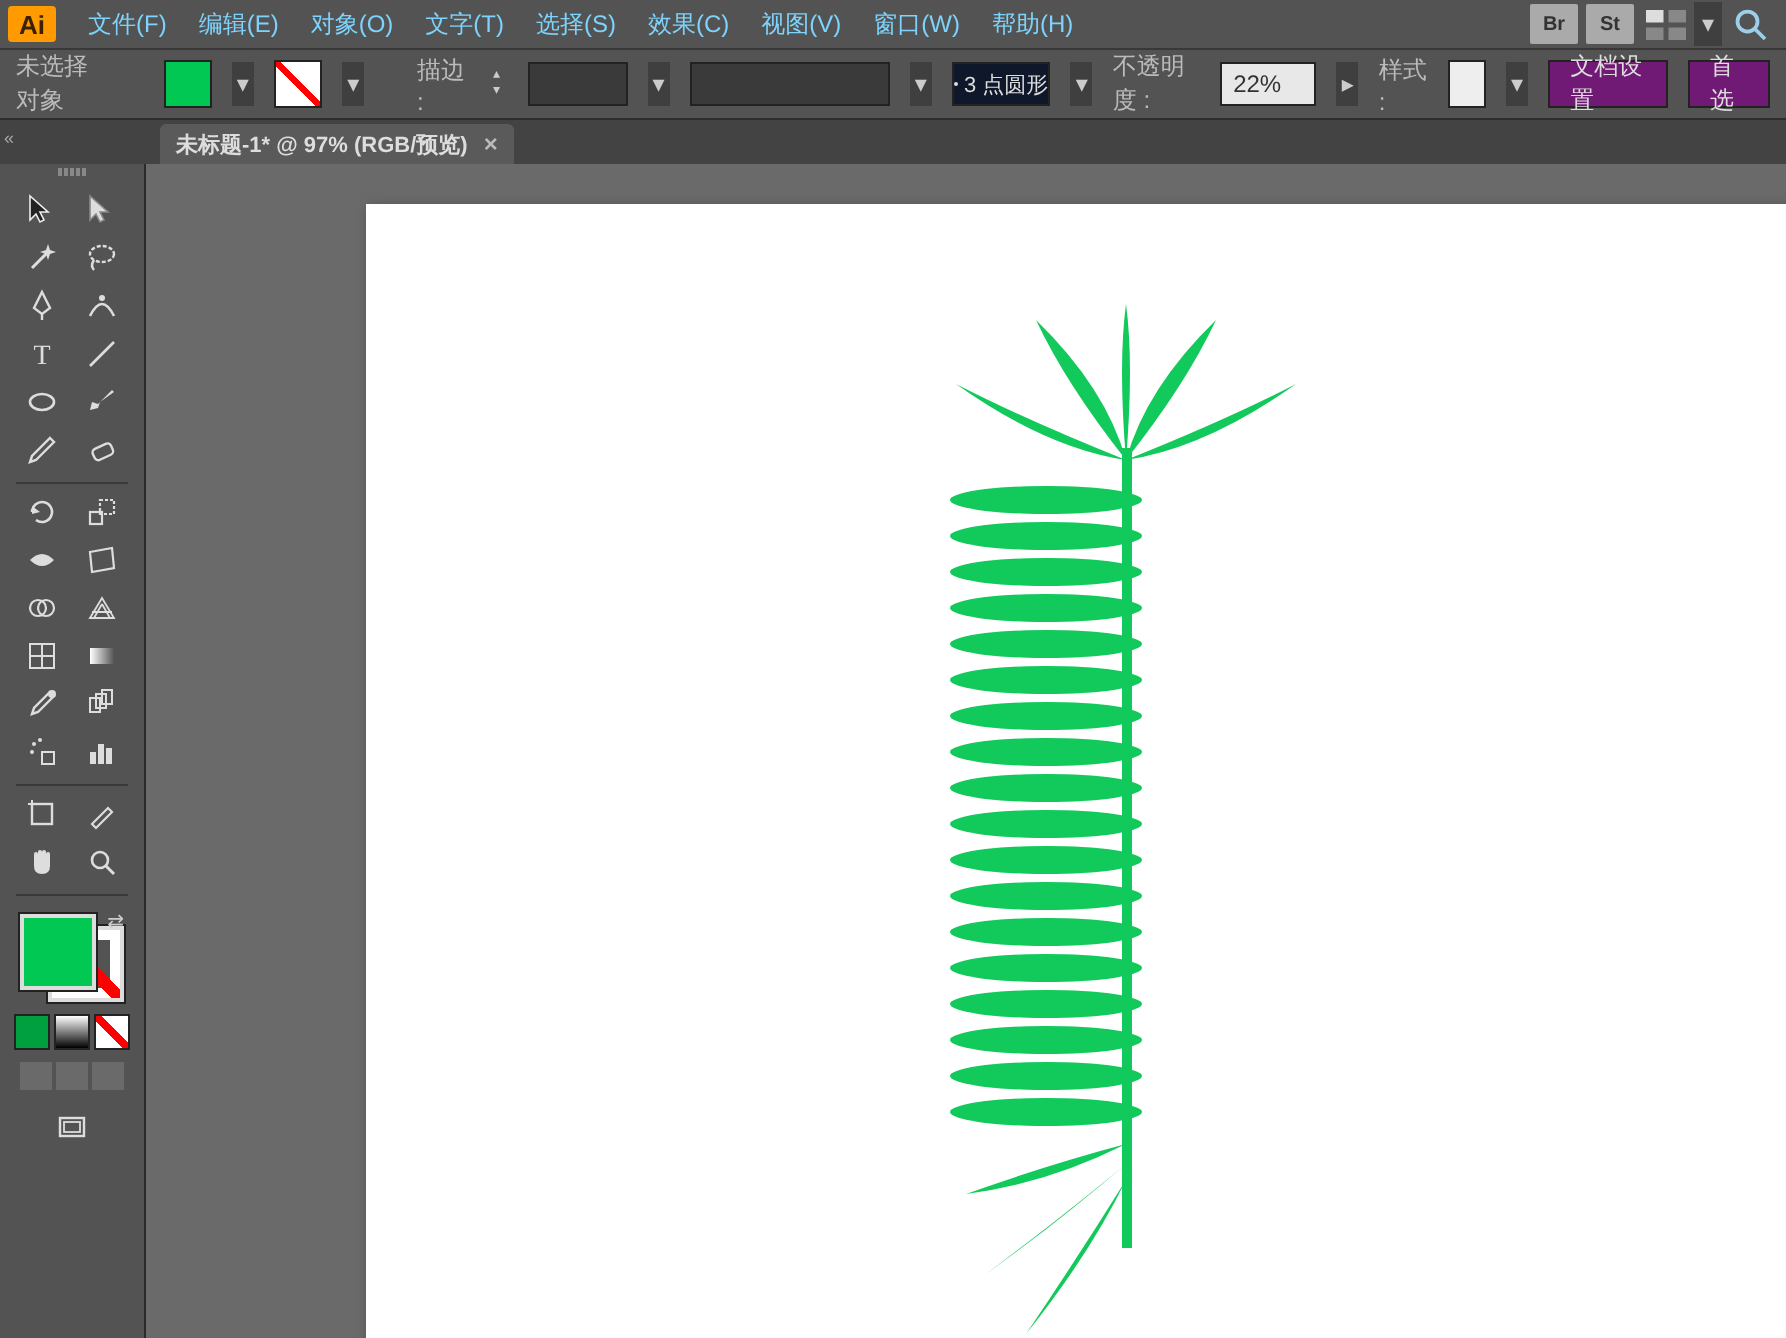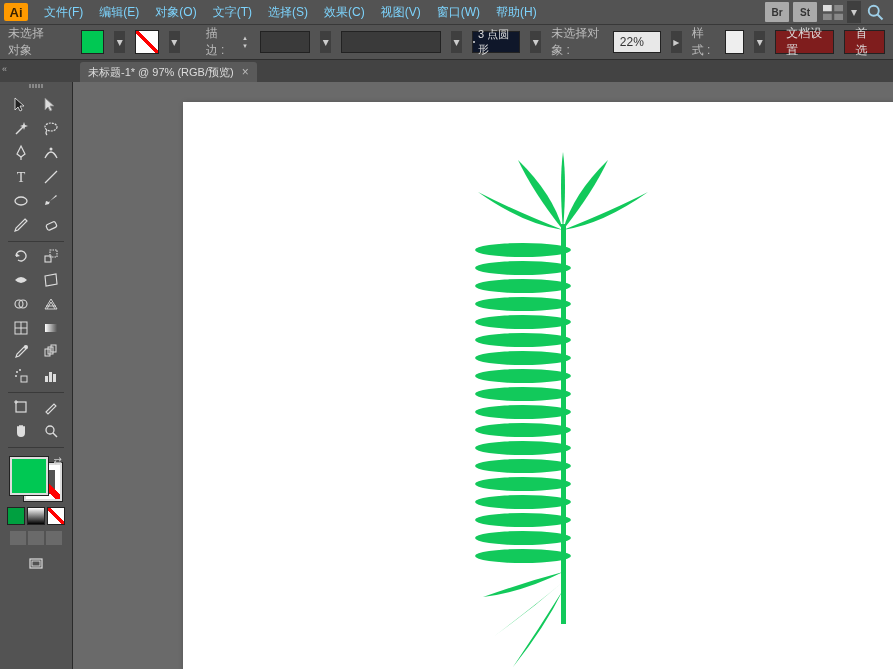--- a/index.html
+++ b/index.html
@@ -17,25 +17,25 @@
 .swatch-green{background:#00c853;}
 .swatch-none{background:#fff;position:relative;}
 .swatch-none::after{content:'';position:absolute;left:0;top:0;right:0;bottom:0;background:linear-gradient(to top right,transparent 45%,red 45%,red 55%,transparent 55%);}
 .dd-arrow{width:14px;height:22px;background:#3f3f3f;display:flex;align-items:center;justify-content:center;color:#ccc;}
 .ctrl-input{height:20px;background:#3a3a3a;border:1px solid #222;color:#ddd;padding:0 4px;}
 .ctrl-input.w40{width:40px;}
 .ctrl-input.w90{width:90px;}
 .stroke-preview{width:60px;height:20px;background:#0f172a;border:1px solid #222;display:flex;align-items:center;justify-content:center;gap:3px;}
 .stroke-dot{width:2px;height:2px;background:#ddd;border-radius:50%;}
 .opacity-box{height:20px;background:#e8e8e8;border:1px solid #222;color:#333;padding:0 6px;display:flex;align-items:center;width:44px;}
-.ctrl-btn{height:22px;background:#7f1d1d;border:1px solid #222;color:#ddd;padding:0 10px;display:flex;align-items:center;}
+.ctrl-btn{height:22px;background:#701a75;border:1px solid #222;color:#ddd;padding:0 10px;display:flex;align-items:center;}
 
 .tab-bar{height:22px;background:#434343;display:flex;align-items:flex-end;border-bottom:1px solid #2a2a2a;padding-left:80px;}
 .tab-handle{position:absolute;left:2px;top:64px;width:10px;height:10px;color:#aaa;font-size:9px;}
-.doc-tab{height:20px;background:#5a5a5a;padding:0 8px;display:flex;align-items:center;gap:8px;color:#ddd;font-size:11px;border-top-left-radius:3px;border-top-right-radius:3px;}
+.doc-tab{height:20px;background:#5a5a5a;padding:0 8px;display:flex;align-items:center;gap:8px;color:#ddd;font-size:11px;border-top-left-radius:3px;border-top-right-radius:3px;font-weight:bold;}
 .tab-close{color:#bbb;font-size:12px;cursor:default;}
 
 .main{position:absolute;left:0;top:82px;right:0;bottom:0;display:flex;}
 .toolbox{width:72px;background:#535353;border-right:1px solid #2a2a2a;display:flex;flex-direction:column;align-items:center;padding-top:2px;}
 .tool-grip{width:40px;height:6px;display:flex;justify-content:center;gap:1px;margin-bottom:4px;}
 .tool-grip span{width:2px;height:4px;background:#888;}
 .tool-row{display:flex;gap:0;margin-bottom:2px;}
 .tool-btn{width:30px;height:22px;display:flex;align-items:center;justify-content:center;color:#ddd;position:relative;}
 .tool-btn svg{width:18px;height:18px;}
 .tool-sep{width:56px;height:1px;background:#3a3a3a;margin:3px 0;}
@@ -105,21 +105,21 @@
   <div class="dd-arrow" style="flex-direction:column;height:20px;font-size:7px;line-height:8px;background:transparent;">▴<br>▾</div>
   <input class="ctrl-input w40" value="" style="">
   <div class="dd-arrow">▾</div>
   <input class="ctrl-input w90" value="" style="">
   <div class="dd-arrow">▾</div>
   <div class="stroke-preview">
     <span class="stroke-dot"></span>
     <span style="color:#ddd;font-size:11px;">3 点圆形</span>
   </div>
   <div class="dd-arrow">▾</div>
-  <span class="ctrl-label">未选择对象 :</span>
+  <span class="ctrl-label">不透明度 :</span>
   <div class="opacity-box">22%</div>
   <div class="dd-arrow">▸</div>
   <span class="ctrl-label">样式 :</span>
   <div class="swatch" style="background:#eee;width:22px;"></div>
   <div class="dd-arrow">▾</div>
   <div class="ctrl-btn">文档设置</div>
   <div class="ctrl-btn">首选</div>
 </div>
 
 <div class="tab-handle">«</div>

